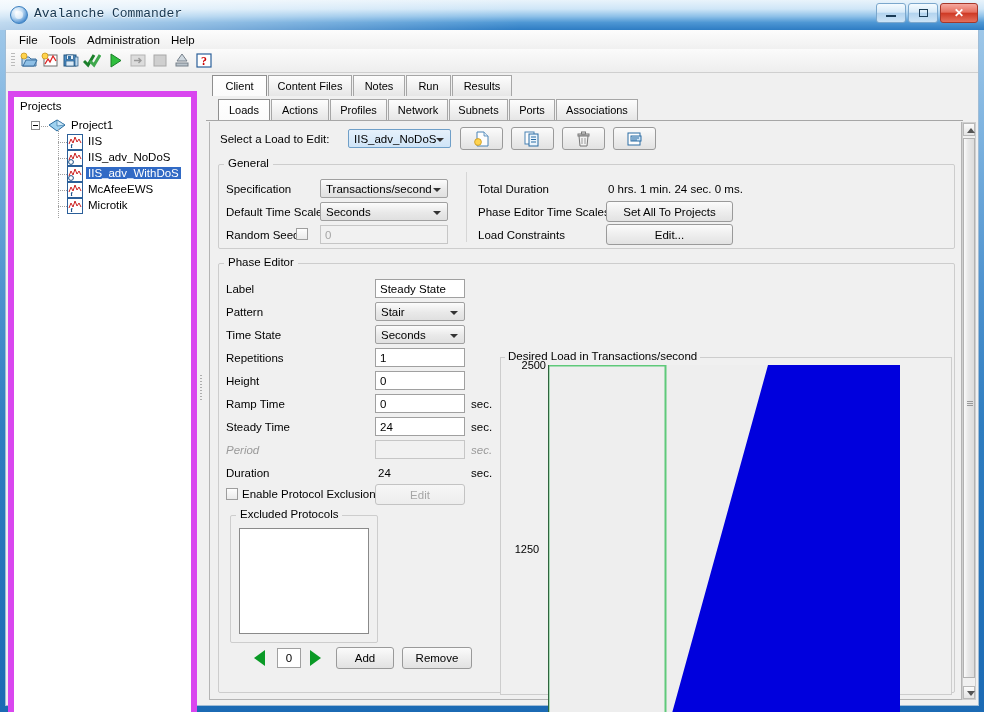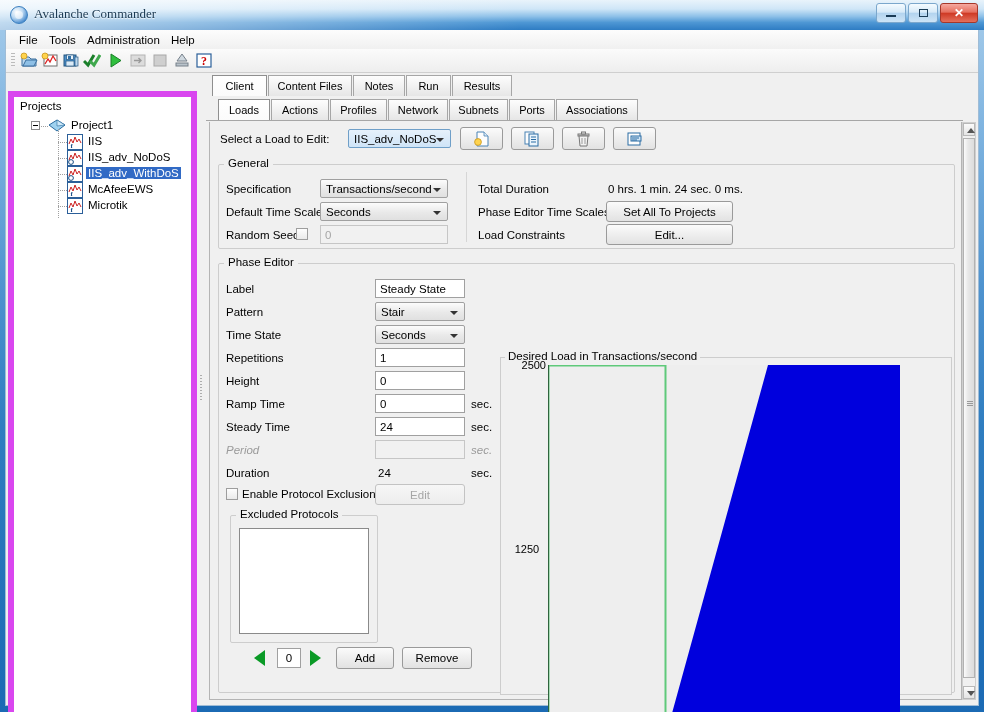--- a/index.html
+++ b/index.html
@@ -29,21 +29,21 @@
     background:radial-gradient(circle at 35% 32%,#ffffff 0%,#bcd9f2 40%,#4d8fd0 75%,#2a6bb0 100%);
     border:1px solid #3b7fbf;box-sizing:border-box;
   }
   #title-icon:after{
     content:"";position:absolute;left:4px;top:4px;width:8px;height:8px;border-radius:50%;
     background:#fff;opacity:.55;
   }
   #title-text{
     position:absolute;left:34px;top:6px;font-size:13px;color:#17364f;
     text-shadow:0 1px 1px rgba(255,255,255,.9);
-    font-family:Liberation Serif, serif;
+    font-family:Liberation Mono, monospace;
   }
   .win-btn{
     position:absolute;top:3px;height:20px;box-sizing:border-box;
     border:1px solid #7ba7cc;border-radius:3px;
     background:linear-gradient(180deg,#f5fbff 0%,#d7eaf8 45%,#b3d4ef 52%,#cde4f6 100%);
     cursor:pointer;
   }
   #btn-min{left:876px;width:30px;}
   #btn-max{left:908px;width:30px;}
   #btn-close{left:940px;width:38px;

